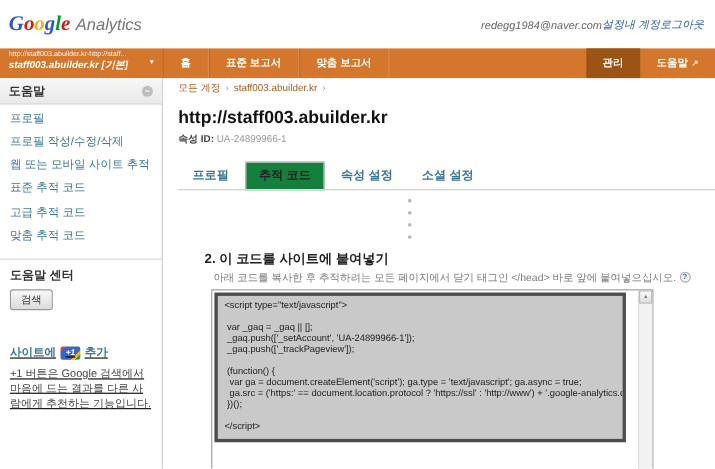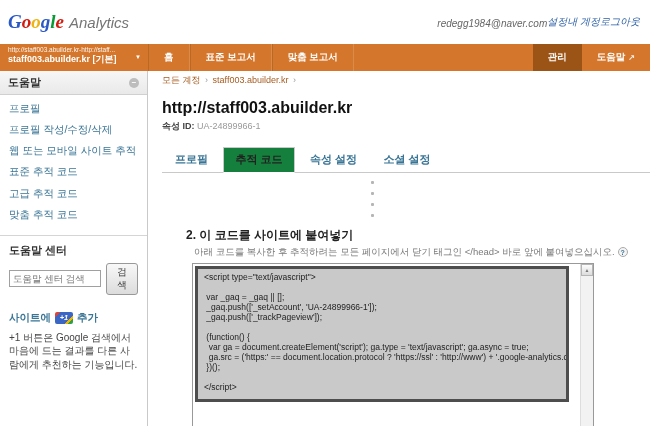--- a/index.html
+++ b/index.html
@@ -18,21 +18,21 @@
   .lg4 { color:#0a9a35; }
   .logo-product { font-size:15px; color:#757575; margin-left:5px; }
   .header-right { margin-left:auto; display:flex; align-items:flex-end; font-size:10px; }
   .header-email { color:#666; }
   .header-link { color:#2b5fa5; text-decoration:none; cursor:pointer; }
 
   
   .navbar { height:27px; background:#d4772c; display:flex; align-items:stretch; color:#fff; }
   .account-selector { width:148px; padding:2px 16px 2px 8px; position:relative; cursor:pointer; }
   .acct-line1 { font-size:6.5px; color:rgba(255,255,255,.92); white-space:nowrap; overflow:hidden; }
-  .acct-line2 { font-size:9px; font-weight:bold; white-space:nowrap; }
+  .acct-line2 { font-size:9px; font-weight:bold; white-space:nowrap;font-style:italic; }
   .acct-arrow { position:absolute; right:7px; top:10px; font-size:6px; color:#fff; }
   .nav-tab { font-size:9.5px; font-weight:bold; display:flex; align-items:center; padding:0 15px; border-left:1px solid rgba(0,0,0,.12); border-right:1px solid rgba(255,255,255,.15); cursor:pointer; white-space:nowrap; }
   .nav-spacer { flex:1; }
   .nav-manage { background:#9c5316; border:none; }
   .nav-help { border:none; gap:3px; }
   .ext-icon { font-size:8px; color:rgba(255,255,255,.85); }
 
   
   .content { display:flex; height:371px; }
   .sidebar { width:148px; border-right:1px solid #c9c9c9; background:#fff; flex-shrink:0; }
@@ -42,21 +42,21 @@
   .help-header { background:linear-gradient(#f7f7f7,#e9e9e9); border-bottom:1px solid #d0d0d0; padding:4px 8px; font-size:11px; font-weight:bold; color:#333; display:flex; align-items:center; }
   .collapse-icon { margin-left:auto; width:10px; height:10px; border-radius:50%; background:#bdbdbd; color:#fff; font-size:8px; line-height:9px; text-align:center; cursor:pointer; }
   .side-links { padding:7px 9px 4px; }
   .side-link { display:block; font-size:10.5px; color:#3a7596; margin-bottom:8px; text-decoration:none; cursor:pointer; line-height:1.25; }
   .side-divider { border-top:1px solid #d5d5d5; margin-top:2px; }
   .help-center-title { font-size:11px; font-weight:bold; color:#333; padding:7px 9px 5px; }
   .search-row { padding:0 9px; display:flex; gap:5px; align-items:center; }
   .search-input { width:92px; height:17px; border:1px solid #a0a0a0; font-size:9.5px; padding:1px 3px; color:#555; font-family:"Liberation Sans", sans-serif; }
   .search-input::placeholder { color:#777; }
   .search-btn { font-size:9.5px; color:#333; padding:2px 9px; background:linear-gradient(#f8f8f8,#dcdcdc); border:1px solid #999; border-radius:3px; cursor:pointer; font-family:"Liberation Sans", sans-serif; }
-  .plusone { margin-top:16px; padding:0 9px; }
+  .plusone { margin-top:32px; padding:0 9px;text-decoration:underline; }
   .plusone-title { display:flex; align-items:center; gap:4px; font-size:10.5px; font-weight:bold; color:#3a7596; }
   .plusone-badge { display:inline-block; width:18px; height:12px; border-radius:2px; background:linear-gradient(135deg,#db4437 0%,#db4437 18%,#3b66c4 18%,#3b66c4 72%,#f4b400 72%,#f4b400 82%,#2aa14a 82%); color:#fff; font-size:7.5px; font-weight:bold; text-align:center; line-height:12px; font-style:italic; }
   .plusone-desc { font-size:10px; color:#444; line-height:1.35; margin-top:6px; }
 
   
   .breadcrumb { font-size:9px; margin-bottom:12px; }
   .crumb { color:#a55c20; text-decoration:none; cursor:pointer; }
   .crumb-sep { color:#999; margin:0 2px; }
   .page-title { font-size:16px; font-weight:bold; color:#111; margin:1px 0 4px; }
   .meta-line { font-size:9px; line-height:1.3; }
@@ -128,21 +128,20 @@
         <a class="side-link">프로필</a>
         <a class="side-link">프로필 작성/수정/삭제</a>
         <a class="side-link">웹 또는 모바일 사이트 추적</a>
         <a class="side-link">표준 추적 코드</a>
         <a class="side-link">고급 추적 코드</a>
         <a class="side-link">맞춤 추적 코드</a>
       </div>
       <div class="side-divider"></div>
       <div class="help-center-title">도움말 센터</div>
       <div class="search-row">
-        <input class="search-input" type="text" placeholder="도움말 센터 검색" style="">
         <button class="search-btn">검색</button>
       </div>
       <div class="plusone">
         <div class="plusone-title">
           <span>사이트에</span>
           <span class="plusone-badge">+1</span>
           <span>추가</span>
         </div>
         <div class="plusone-desc">+1 버튼은 Google 검색에서 마음에 드는 결과를 다른 사람에게 추천하는 기능입니다.</div>
       </div>

